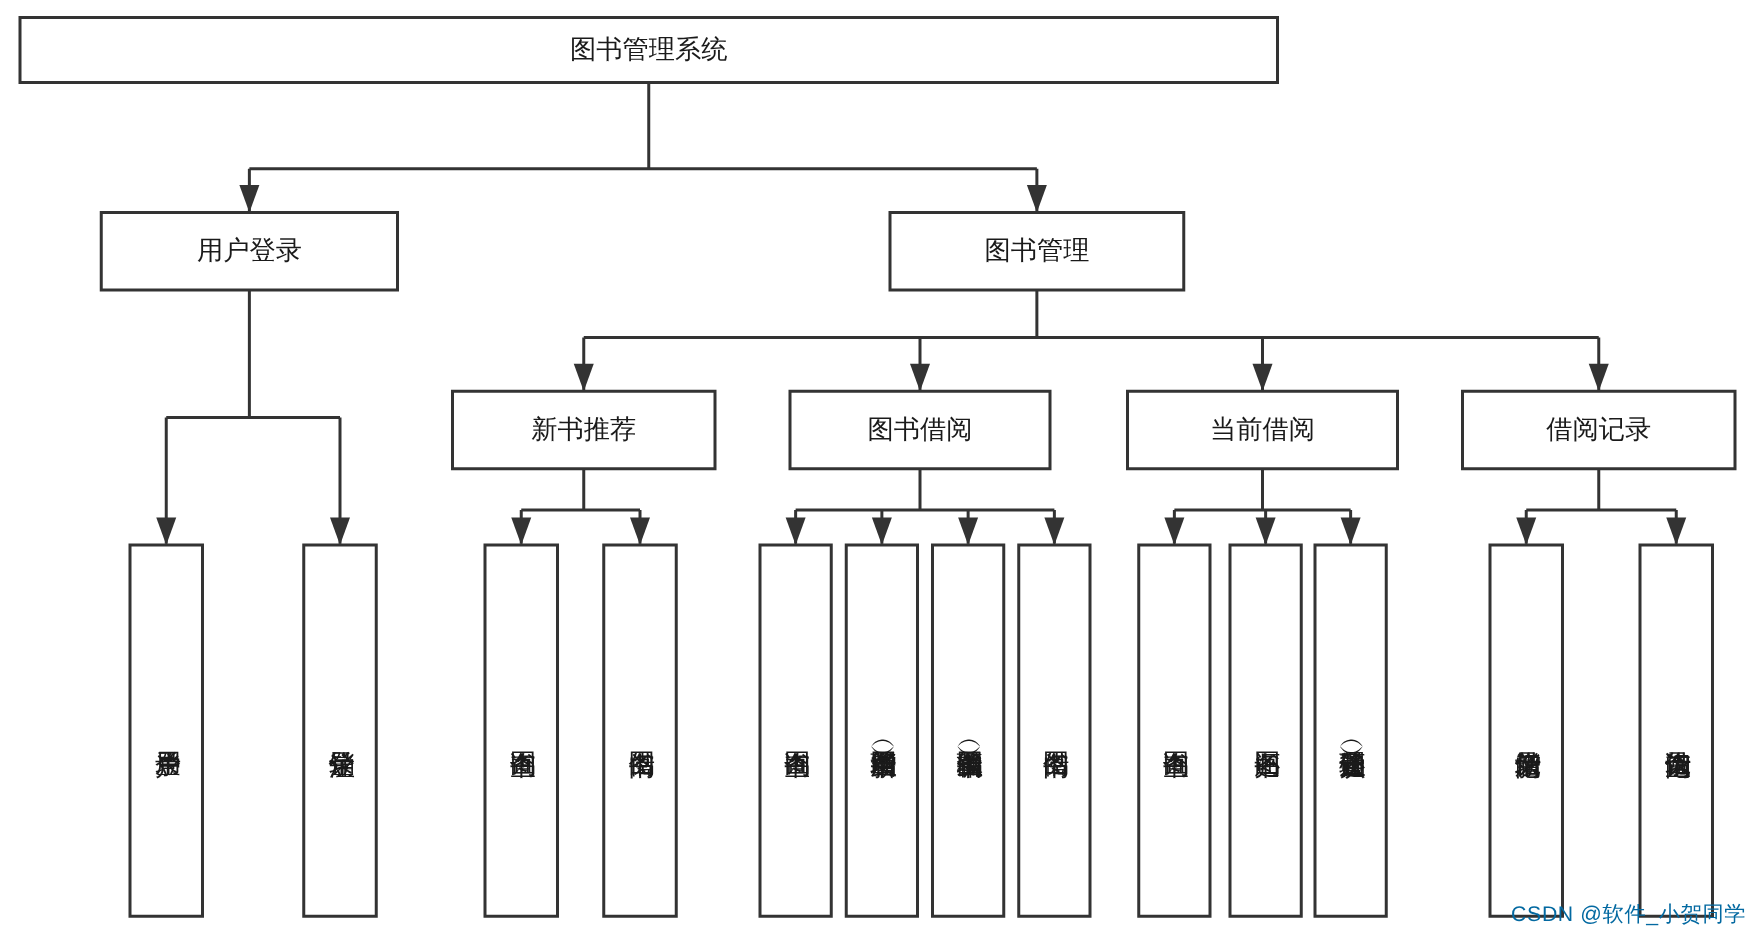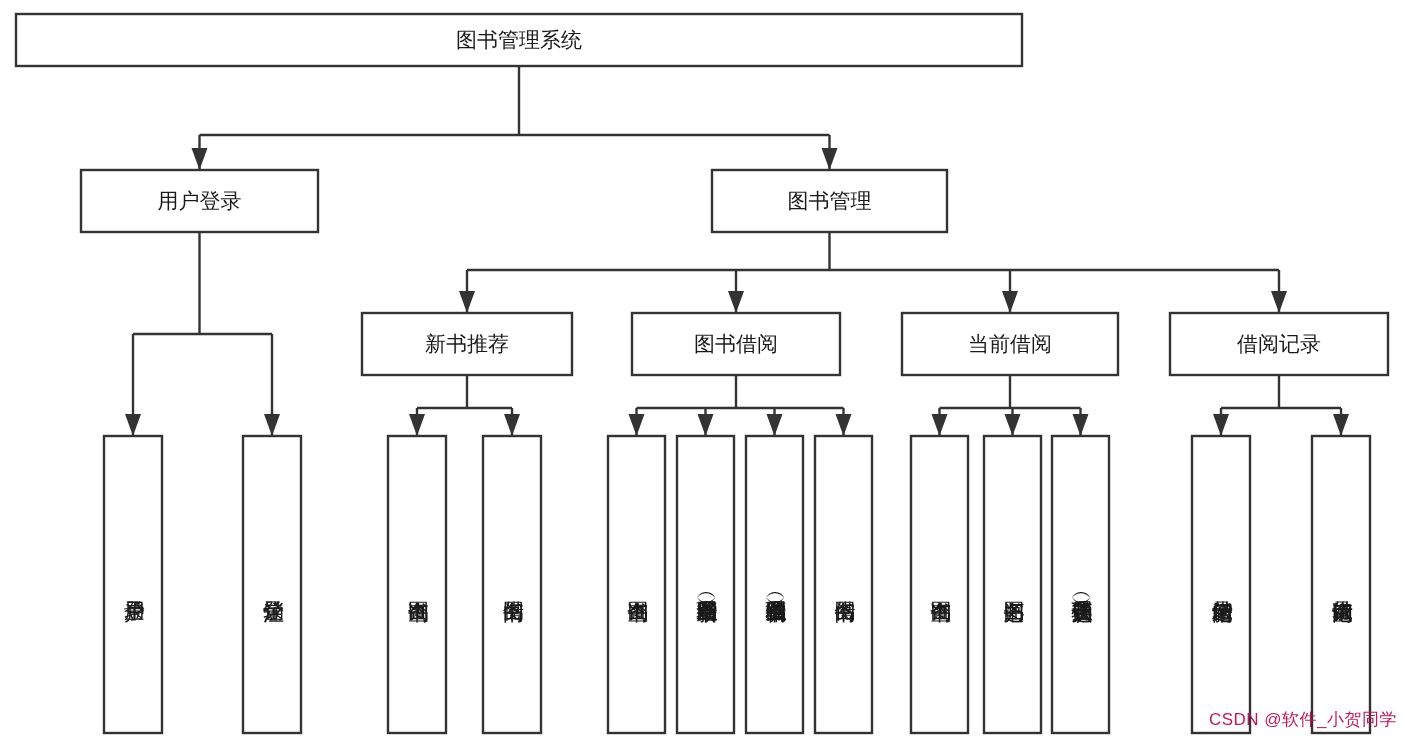--- a/index.html
+++ b/index.html
@@ -53,24 +53,24 @@
     font-family: "Liberation Sans", "DejaVu Sans", sans-serif;
     font-size: 21px;
     text-anchor: middle;
     dominant-baseline: middle;
     writing-mode: vertical-rl;
     glyph-orientation-vertical: 0;
   }
   .watermark {
     position: absolute;
     right: 8px;
-    bottom: 16px;
+    bottom: 4px;
     font-family: "Liberation Sans", "DejaVu Sans", sans-serif;
     font-size: 17px;
-    color: #be185d;
+    color: #0369a1;
     white-space: nowrap;
     pointer-events: none;
     letter-spacing: 0.5px;
   }
 </style>
 </head>
 <body>
 
 <div id="diagram-root">
   <svg class="diagram-canvas" viewBox="0 0 1405 747">

